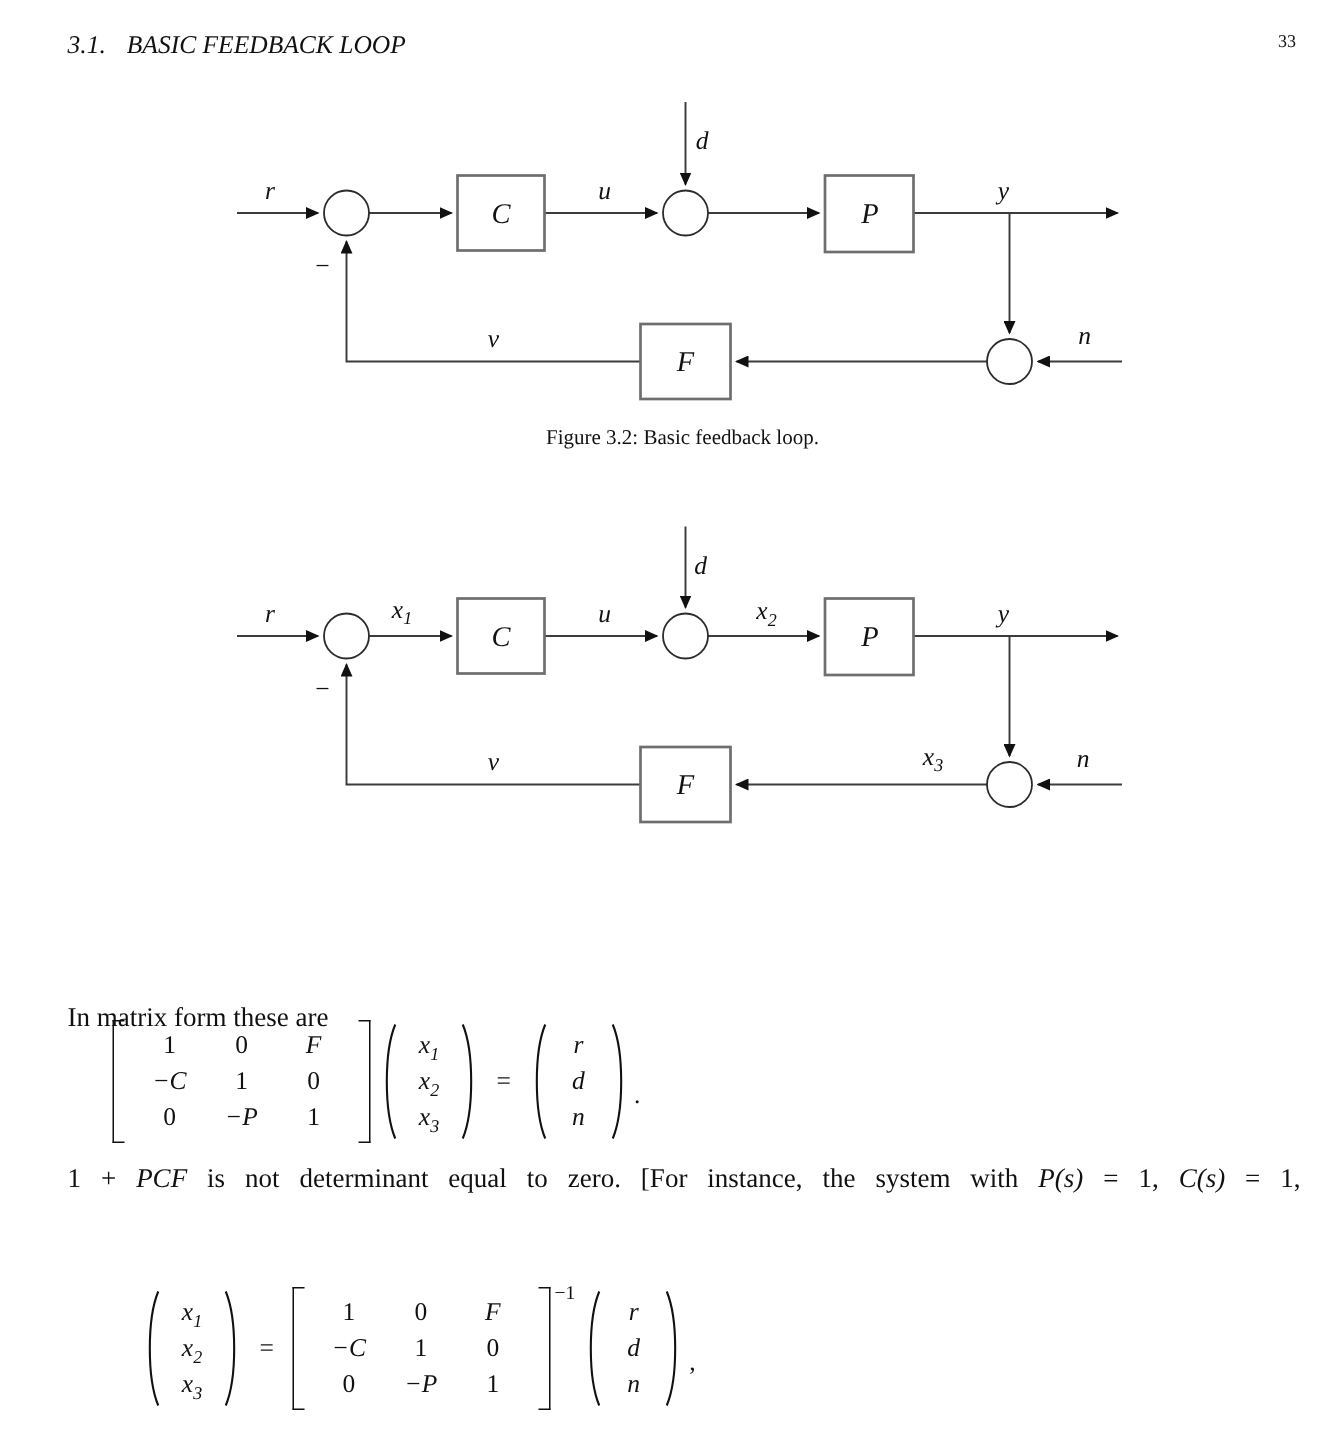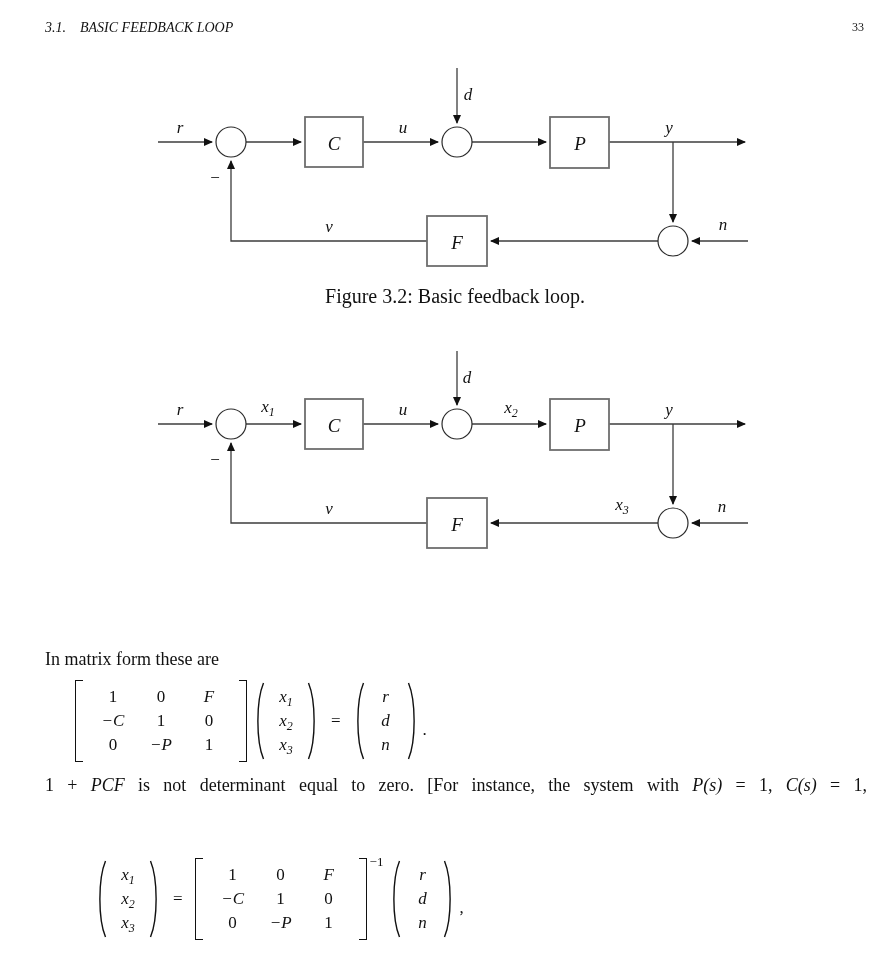--- a/index.html
+++ b/index.html
@@ -1,36 +1,36 @@
 <!DOCTYPE html>
 <html><head>
 <meta charset="utf-8">
 <style>
   html,body{margin:0;padding:0;background:#ffffff;}
   .page{
     position:relative;width:890px;height:956px;background:#fff;
     font-family:"Liberation Serif", serif;color:#111;overflow:hidden;
   }
   
-  .hdr{position:absolute;top:20px;font-size:14px;font-style:italic;white-space:nowrap;}
+  .hdr{position:absolute;top:20px;font-size:17px;font-style:italic;white-space:nowrap;}
   .hdr .sec{margin-right:14px;}
   .pageno{position:absolute;top:20px;right:26px;font-size:12px;}
   
   svg.fig{position:absolute;left:0;}
   
   .lbl{
     position:absolute;transform:translate(-50%,-50%);
     font-style:italic;font-size:17px;white-space:nowrap;line-height:1;
   }
   .lbl sub,.vcell sub{font-size:12px;font-style:italic;line-height:1;}
   .blk{font-size:19px;}
   .rm{font-style:normal;}
   
-  .caption{position:absolute;left:45px;width:820px;text-align:center;font-size:20px;}
-  .intro{position:absolute;left:45px;top:649px;font-size:18px;}
+  .caption{position:absolute;left:45px;width:820px;text-align:center;font-size:14px;}
+  .intro{position:absolute;left:45px;top:668px;font-size:18px;}
   .para{position:absolute;left:45px;top:773px;width:822px;font-size:18px;}
   .pline{line-height:25.5px;text-align:justify;}
   .jfull{text-align-last:justify;}
   .it{font-style:italic;}
   
   .eq{position:absolute;display:flex;align-items:center;gap:6px;font-size:17px;}
   .sqb{width:7px;height:80px;border-top:1.6px solid #111;border-bottom:1.6px solid #111;}
   .sqb.l{border-left:1.6px solid #111;}
   .sqb.r{border-right:1.6px solid #111;}
   .matrix{display:grid;grid-template-columns:repeat(3,auto);align-content:center;}

